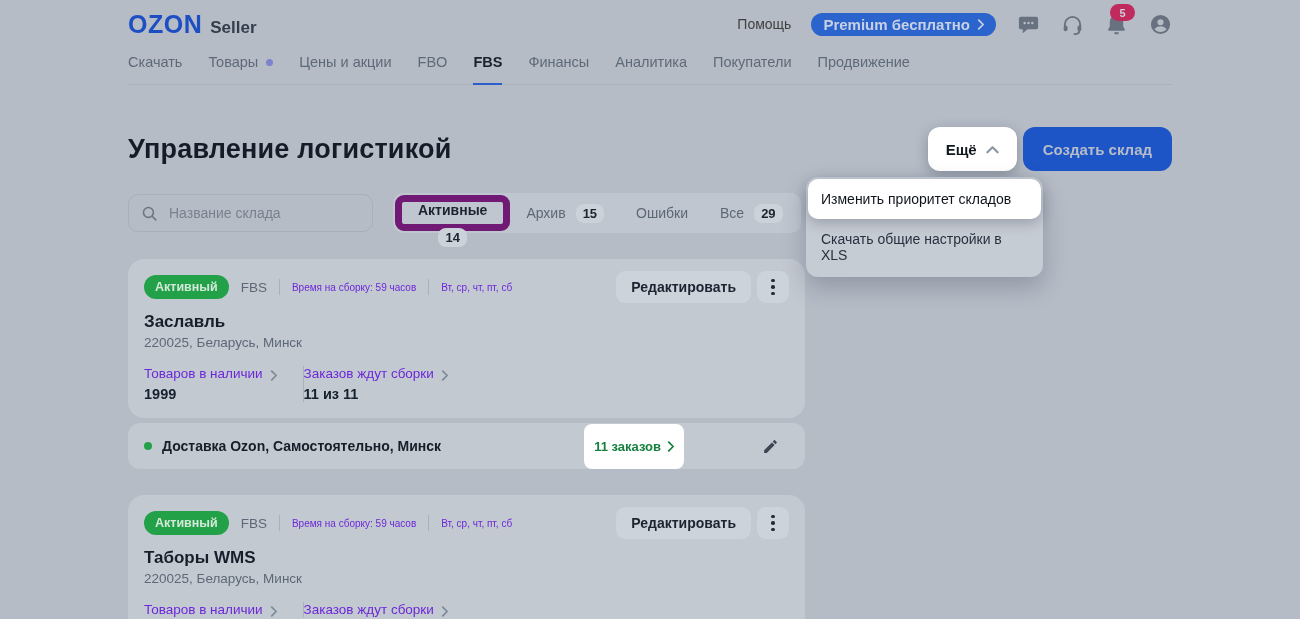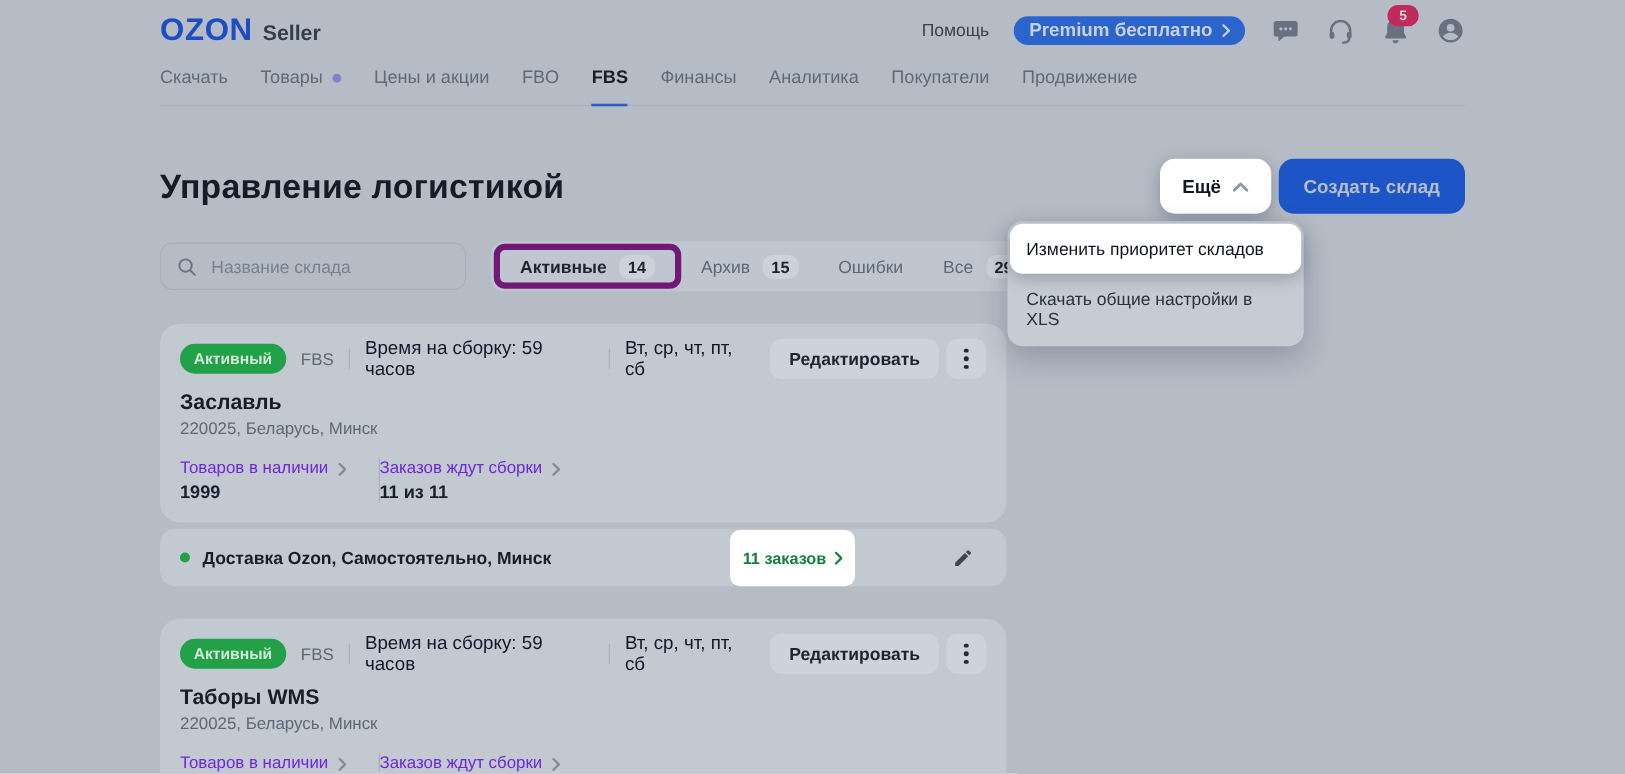--- a/index.html
+++ b/index.html
@@ -44,30 +44,30 @@
 
   
   .filter-row{margin-top:22px;display:flex;align-items:center;gap:20px;}
   .search-box{width:245px;height:38px;border:1px solid #a7afba;border-radius:10px;display:flex;align-items:center;
     gap:9px;padding:0 12px;box-sizing:border-box;}
   .search-box input{flex:1;border:none;outline:none;background:transparent;font-family:inherit;font-size:14px;color:#2a3440;}
   .search-box input::placeholder{color:#78828f;}
   .filter-group{height:40px;background:#bfc6cf;border-radius:10px;display:flex;align-items:center;padding:0 2px;}
   .seg{display:flex;align-items:center;gap:10px;height:36px;padding:0 16px;font-size:14px;color:#5d6876;
     border-radius:9px;cursor:pointer;box-sizing:border-box;}
-  .seg.selected{border:5px solid #701a75;color:#1b2430;font-weight:600;}
+  .seg.selected{border:7px solid #701a75;color:#1b2430;font-weight:600;flex-direction:column;}
   .count-pill{background:#ccd2d9;border-radius:8px;padding:2px 7px;font-size:13px;font-weight:700;color:#1b2430;}
 
   
   .card{margin-top:26px;width:677px;box-sizing:border-box;background:#c3c9d1;border-radius:16px;padding:13px 16px 16px;}
   .card-top{display:flex;align-items:center;gap:12px;height:30px;}
   .status-badge{background:#23a149;color:#d4e8da;border-radius:99px;padding:5px 11px;font-size:12.5px;font-weight:700;}
   .scheme{color:#5d6876;font-size:13.5px;}
   .vsep{width:1px;height:16px;background:#a9b1bb;}
-  .meta{color:#0f172a;font-size:15px;}
+  .meta{color:#6d28d9;font-size:10px;}
   .card-top-right{margin-left:auto;display:flex;align-items:center;gap:6px;}
   .btn-edit{background:#cdd3da;border:none;border-radius:9px;height:32px;padding:0 15px;font-family:inherit;
     font-size:14px;font-weight:700;color:#1b2430;cursor:pointer;}
   .btn-kebab{width:32px;height:32px;border:none;border-radius:9px;background:#cdd3da;cursor:pointer;
     display:flex;flex-direction:column;align-items:center;justify-content:center;gap:3px;}
   .btn-kebab i{width:3.5px;height:3.5px;border-radius:50%;background:#222c38;}
   .card-name{margin-top:10px;font-size:17px;font-weight:700;color:#161e29;}
   .card-addr{margin-top:3px;font-size:13.5px;color:#5d6876;}
   .stats{margin-top:16px;display:flex;}
   .stat{padding-right:26px;cursor:pointer;}

